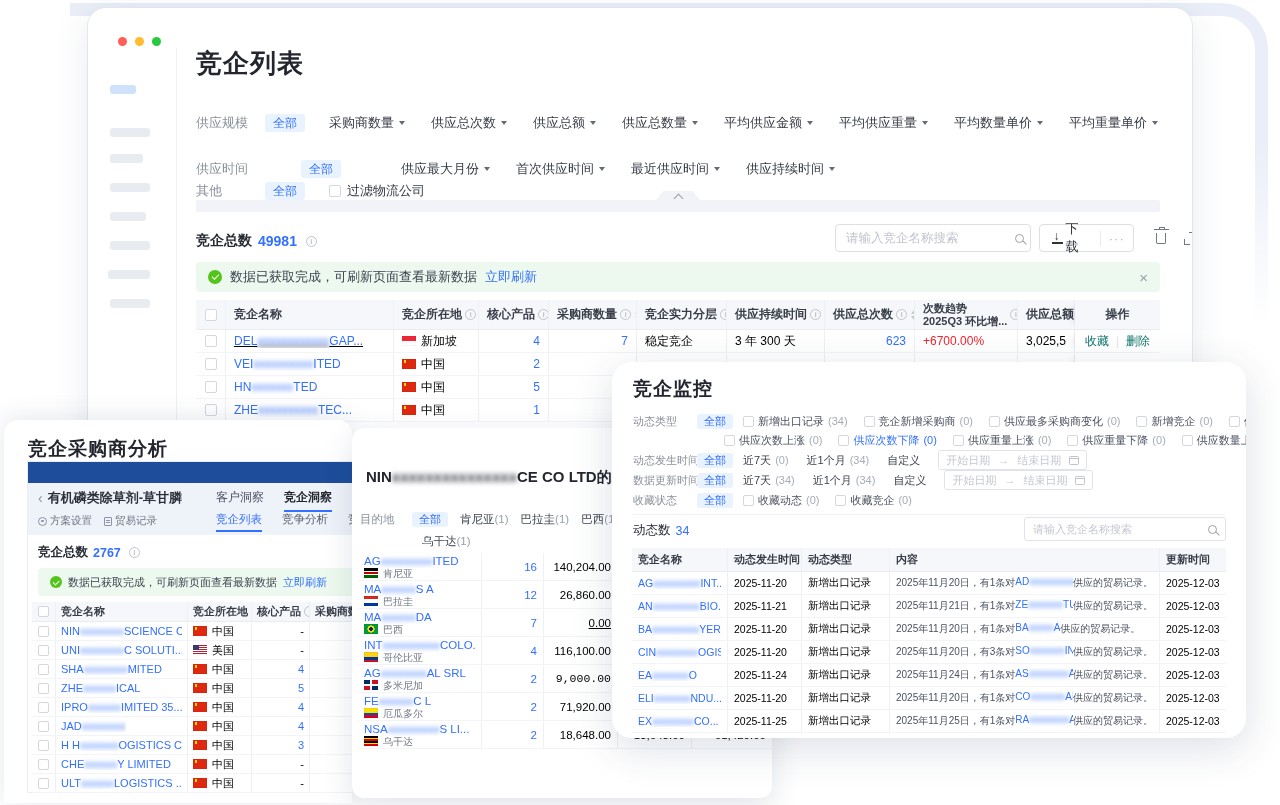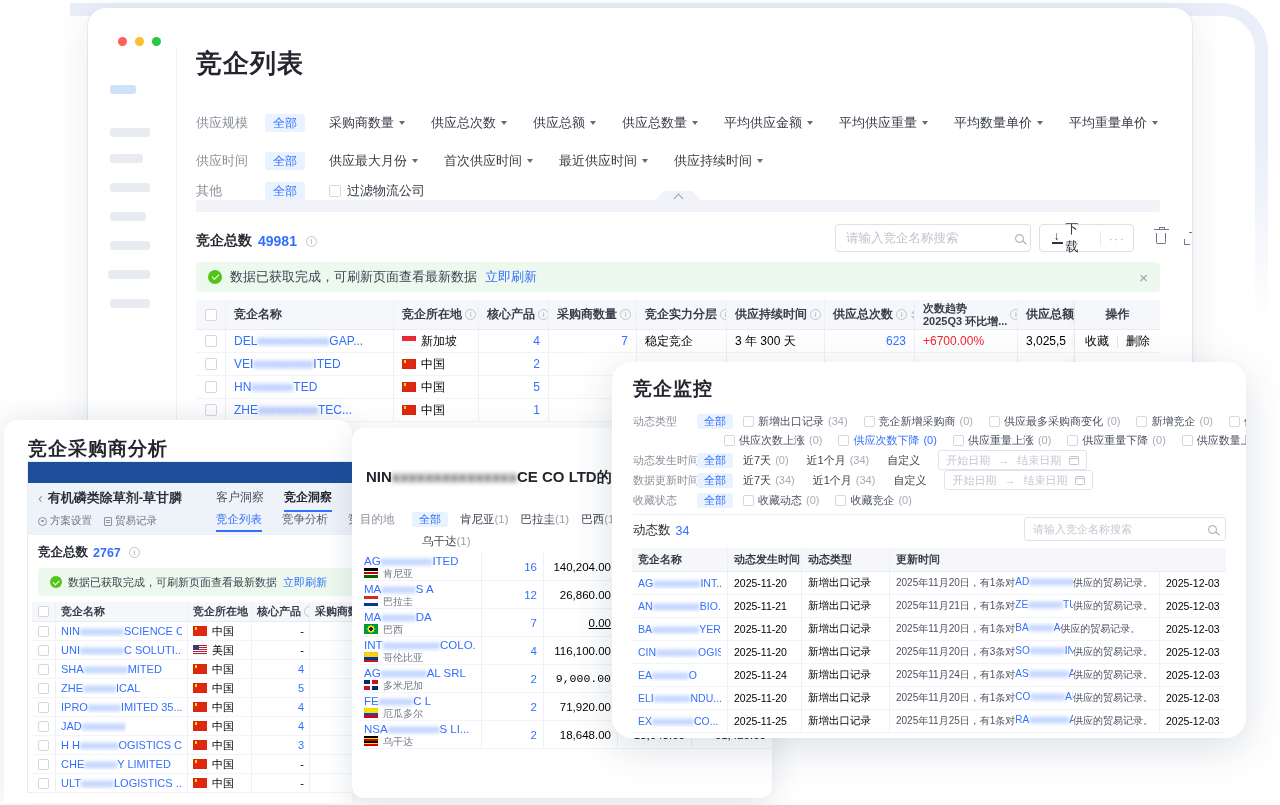--- a/index.html
+++ b/index.html
@@ -79,21 +79,21 @@
   .banner .bx{position:absolute;right:12px;color:#98a0ab;font-size:15px;line-height:1;cursor:pointer}
   
   .tbl{position:absolute;overflow:hidden}
   .thead{display:flex;background:#f5f7fa;font-weight:700;color:#383d48;border-bottom:1px solid #e9edf2}
   .trow{display:flex;background:#fff;border-bottom:1px solid #f2f4f7}
   .cell{display:flex;align-items:center;overflow:hidden;padding:0 8px;border-right:1px solid #edf0f4;height:100%;white-space:nowrap}
   .cell:last-child{border-right:none}
   .cell.num{justify-content:flex-end}
   .cell.ops{box-shadow:-7px 0 8px -7px rgba(40,50,70,.18);justify-content:center;gap:0}
   .h2l{display:flex;flex-direction:column;line-height:13px;font-size:11px}
-  .oplink{color:#000000;cursor:pointer}
+  .oplink{color:#0f766e;cursor:pointer}
   .opsep{color:#e3e6ea;margin:0 7px}
   .cname{display:inline-flex;overflow:hidden;white-space:nowrap;color:#3370ff;cursor:pointer}
 
   
   .bl{position:absolute;left:4px;top:420px;width:348px;height:383px;background:#fff;border-radius:14px 14px 0 0;box-shadow:0 -2px 26px rgba(35,55,95,.12);z-index:2;overflow:hidden}
   .bl-title{position:absolute;left:24px;top:16px;font-size:19px;font-weight:700;color:#23262e;letter-spacing:1px}
   .bl-app{position:absolute;left:24px;top:42px;width:560px;height:330px;box-shadow:0 0 0 1px #e9edf3}
   .bl-nav{height:21px;background:#1d4d9b}
   .bl-head{height:52px;background:#eef2f9;position:relative}
   .bl-bc{position:absolute;left:10px;top:6px;font-size:13px;font-weight:700;color:#2b303a;display:flex;align-items:center;gap:5px}
@@ -210,21 +210,21 @@
             <span class="fdrop">
               <span>平均数量单价</span>
               <span class="ic-caret"></span>
             </span>
             <span class="fdrop">
               <span>平均重量单价</span>
               <span class="ic-caret"></span>
             </span>
           </div>
         </div>
-        <div class="mw-frow" style="top: 144px;">
+        <div class="mw-frow" style="top: 152px; gap: 36px;">
           <span class="flabel">供应时间</span>
           <span class="chip">全部</span>
           <div class="fitems">
             <span class="fdrop">
               <span>供应最大月份</span>
               <span class="ic-caret"></span>
             </span>
             <span class="fdrop">
               <span>首次供应时间</span>
               <span class="ic-caret"></span>
@@ -332,21 +332,21 @@
           </div>
           <div class="cell ops" style="width: 85px;">
             <span>操作</span>
           </div>
         </div>
       <div id="mw-tbody">
           <div class="trow" style="height: 23px;">
             <div class="cell" style="width: 30px; justify-content: center;">
               <span class="cb"></span>
             </div>
-            <div class="cell" style="width: 168px;">
+            <div class="cell" style="width: 168px; text-decoration: underline;">
               <span class="cname">
                 <span>DEL</span>
                 <span class="blur b2">xxxxxxxxxxxx</span>
                 <span>GAP...</span>
               </span>
             </div>
             <div class="cell" style="width: 85px;">
               <span class="flag flag-sg"></span>
               <span>新加坡</span>
             </div>
@@ -997,20 +997,23 @@
       <div class="thead" id="mn-thead">
           <div class="cell" style="width: 96px;">
             <span>竞企名称</span>
           </div>
           <div class="cell" style="width: 74px;">
             <span>动态发生时间</span>
           </div>
           <div class="cell" style="width: 88px;">
             <span>动态类型</span>
           </div>
+          <div class="cell" style="width: 270px;">
+            <span>内容</span>
+          </div>
           <div class="cell" style="width: 66px;">
             <span>更新时间</span>
           </div>
         </div>
       <div id="mn-tbody">
           <div class="trow">
             <div class="cell" style="width: 96px;">
               <span class="cname">
                 <span>AG</span>
                 <span class="blur b2">xxxxxxxxx</span>

